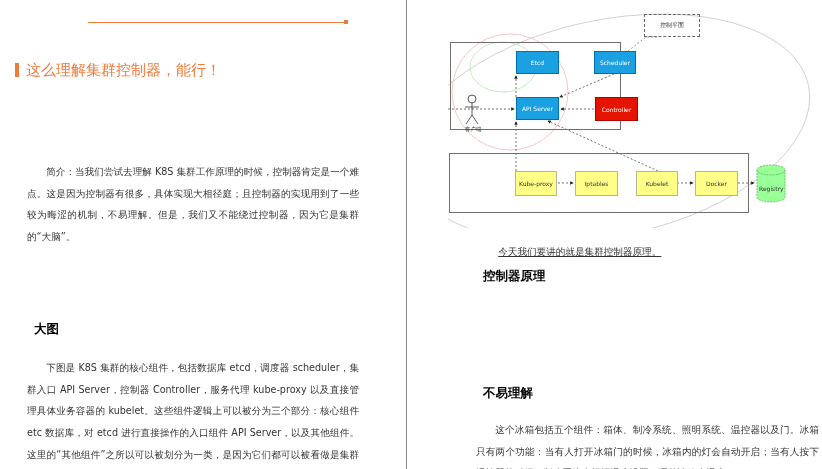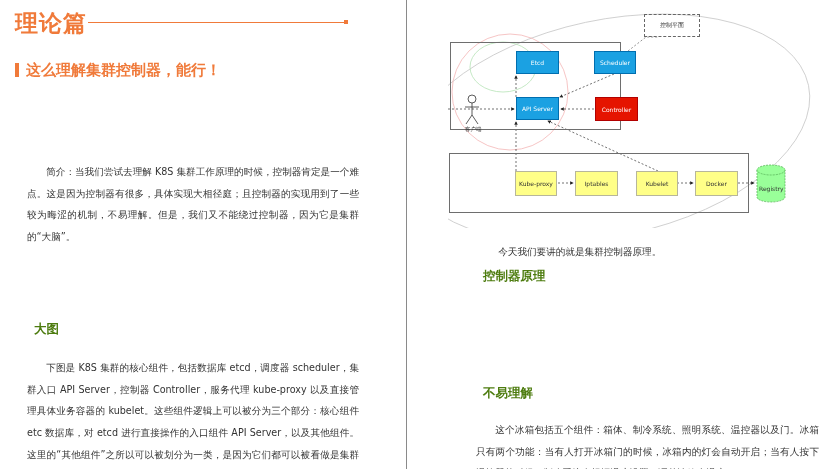--- a/index.html
+++ b/index.html
@@ -5,39 +5,38 @@
   html,body{margin:0;padding:0;}
   body{width:822px;height:469px;background:#ffffff;position:relative;overflow:hidden;font-family:"DejaVu Sans","Liberation Sans",sans-serif;color:#333;}
   .page{position:absolute;top:0;height:469px;background:#fff;}
   #left-page{left:0;width:406px;}
   #right-page{left:407px;width:415px;}
   .divider{position:absolute;left:406px;top:0;width:1px;height:469px;background:#8a8a8a;}
   .ch-title{position:absolute;left:15px;top:8px;font-size:23px;font-weight:bold;color:#f07a3a;letter-spacing:1px;}
   .ch-line{position:absolute;left:88px;top:22px;width:258px;height:1px;background:#f07a3a;}
   .ch-dot{position:absolute;left:344px;top:20px;width:4px;height:4px;background:#f07a3a;}
   .sec-bar{position:absolute;left:15px;top:63px;width:4px;height:14px;background:#f07a3a;}
-  .sec-title{position:absolute;left:26px;top:61px;font-size:15px;font-weight:bold;color:#f07a3a;}
+  .sec-title{position:absolute;left:26px;top:61px;font-size:15px;font-weight:normal;color:#f07a3a;}
   .para{position:absolute;font-size:9.6px;line-height:21.7px;color:#333;text-indent:2em;text-align:justify;margin:12px;}
-  .sub{position:absolute;font-size:12.5px;font-weight:bold;color:#4d7c0f;}
+  .sub{position:absolute;font-size:12.5px;font-weight:bold;color:#000000;}
   
   #diagram{position:absolute;left:448px;top:0;width:374px;height:228px;}
   .box{position:absolute;font-size:6px;color:#fff;display:flex;align-items:center;justify-content:center;box-sizing:border-box;}
   .blue{background:#1ba1e2;border:1px solid #006eaf;}
   .red{background:#e51400;border:1px solid #b20000;}
   .yellow{background:#ffff88;border:1px solid #b7b69b;color:#333;}
   .frame{position:absolute;border:1px solid #6e6e6e;box-sizing:border-box;}
   .callout{position:absolute;border:1px dashed #666;font-size:6px;color:#333;display:flex;align-items:center;justify-content:center;box-sizing:border-box;}
   .actor-label{position:absolute;font-size:5.5px;color:#333;}
   .reg-label{position:absolute;font-size:6px;color:#333;}
 </style>
 </head>
 <body>
 
 <div id="left-page" class="page">
-  <div class="ch-title">理论篇</div>
   <div class="ch-line"></div>
   <div class="ch-dot"></div>
   <div class="sec-bar"></div>
   <div class="sec-title">这么理解集群控制器，能行！</div>
 
   <p class="para" style="left:15px;top:149px;width:332px;">简介：当我们尝试去理解 K8S 集群工作原理的时候，控制器肯定是一个难点。这是因为控制器有很多，具体实现大相径庭；且控制器的实现用到了一些较为晦涩的机制，不易理解。但是，我们又不能绕过控制器，因为它是集群的“大脑”。</p>
 
   <div class="sub" style="left:34px;top:321px;">大图</div>
   <p class="para" style="left:15px;top:345px;width:332px;">下图是 K8S 集群的核心组件，包括数据库 etcd，调度器 scheduler，集群入口 API Server，控制器 Controller，服务代理 kube-proxy 以及直接管理具体业务容器的 kubelet。这些组件逻辑上可以被分为三个部分：核心组件 etc 数据库，对 etcd 进行直接操作的入口组件 API Server，以及其他组件。这里的“其他组件”之所以可以被划分为一类，是因为它们都可以被看做是集群的控制器。</p>
 </div>
@@ -97,19 +96,19 @@
 
     <div class="box yellow" style="left:67px;top:171px;width:42px;height:25px;">Kube-proxy</div>
     <div class="box yellow" style="left:127px;top:171px;width:43px;height:25px;">Iptables</div>
     <div class="box yellow" style="left:188px;top:171px;width:42px;height:25px;">Kubelet</div>
     <div class="box yellow" style="left:247px;top:171px;width:43px;height:25px;">Docker</div>
 
     <div class="reg-label" style="left:311px;top:185px;">Registry</div>
     <div class="actor-label" style="left:17px;top:126px;">客户端</div>
   </div>
 
-  <p class="para" style="left:60px;top:229px;width:340px;">今天我们要讲的就是集群控制器原理。</p>
+  <p class="para" style="left:60px;top:229px;width:340px;text-decoration:underline;">今天我们要讲的就是集群控制器原理。</p>
 
   <div class="sub" style="left:76px;top:268px;">控制器原理</div>
 
   <div class="sub" style="left:76px;top:385px;">不易理解</div>
   <p class="para" style="left:57px;top:407px;width:343px;">这个冰箱包括五个组件：箱体、制冷系统、照明系统、温控器以及门。冰箱只有两个功能：当有人打开冰箱门的时候，冰箱内的灯会自动开启；当有人按下温控器的时候，制冷系统会根据温度设置，调节冰箱内温度。</p>
 </div>
 
 </body></html>

